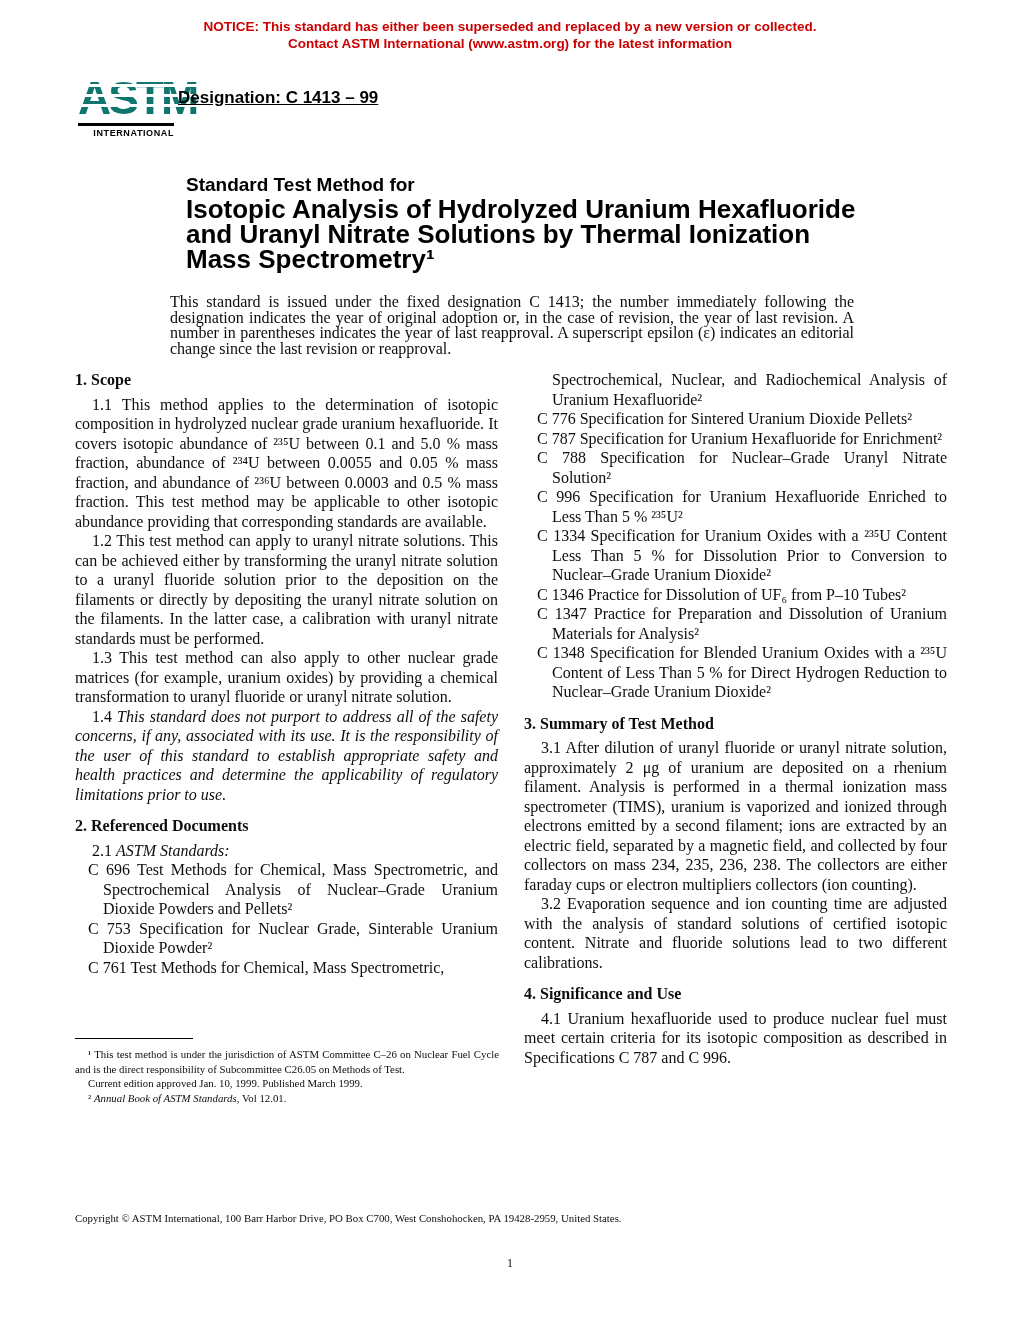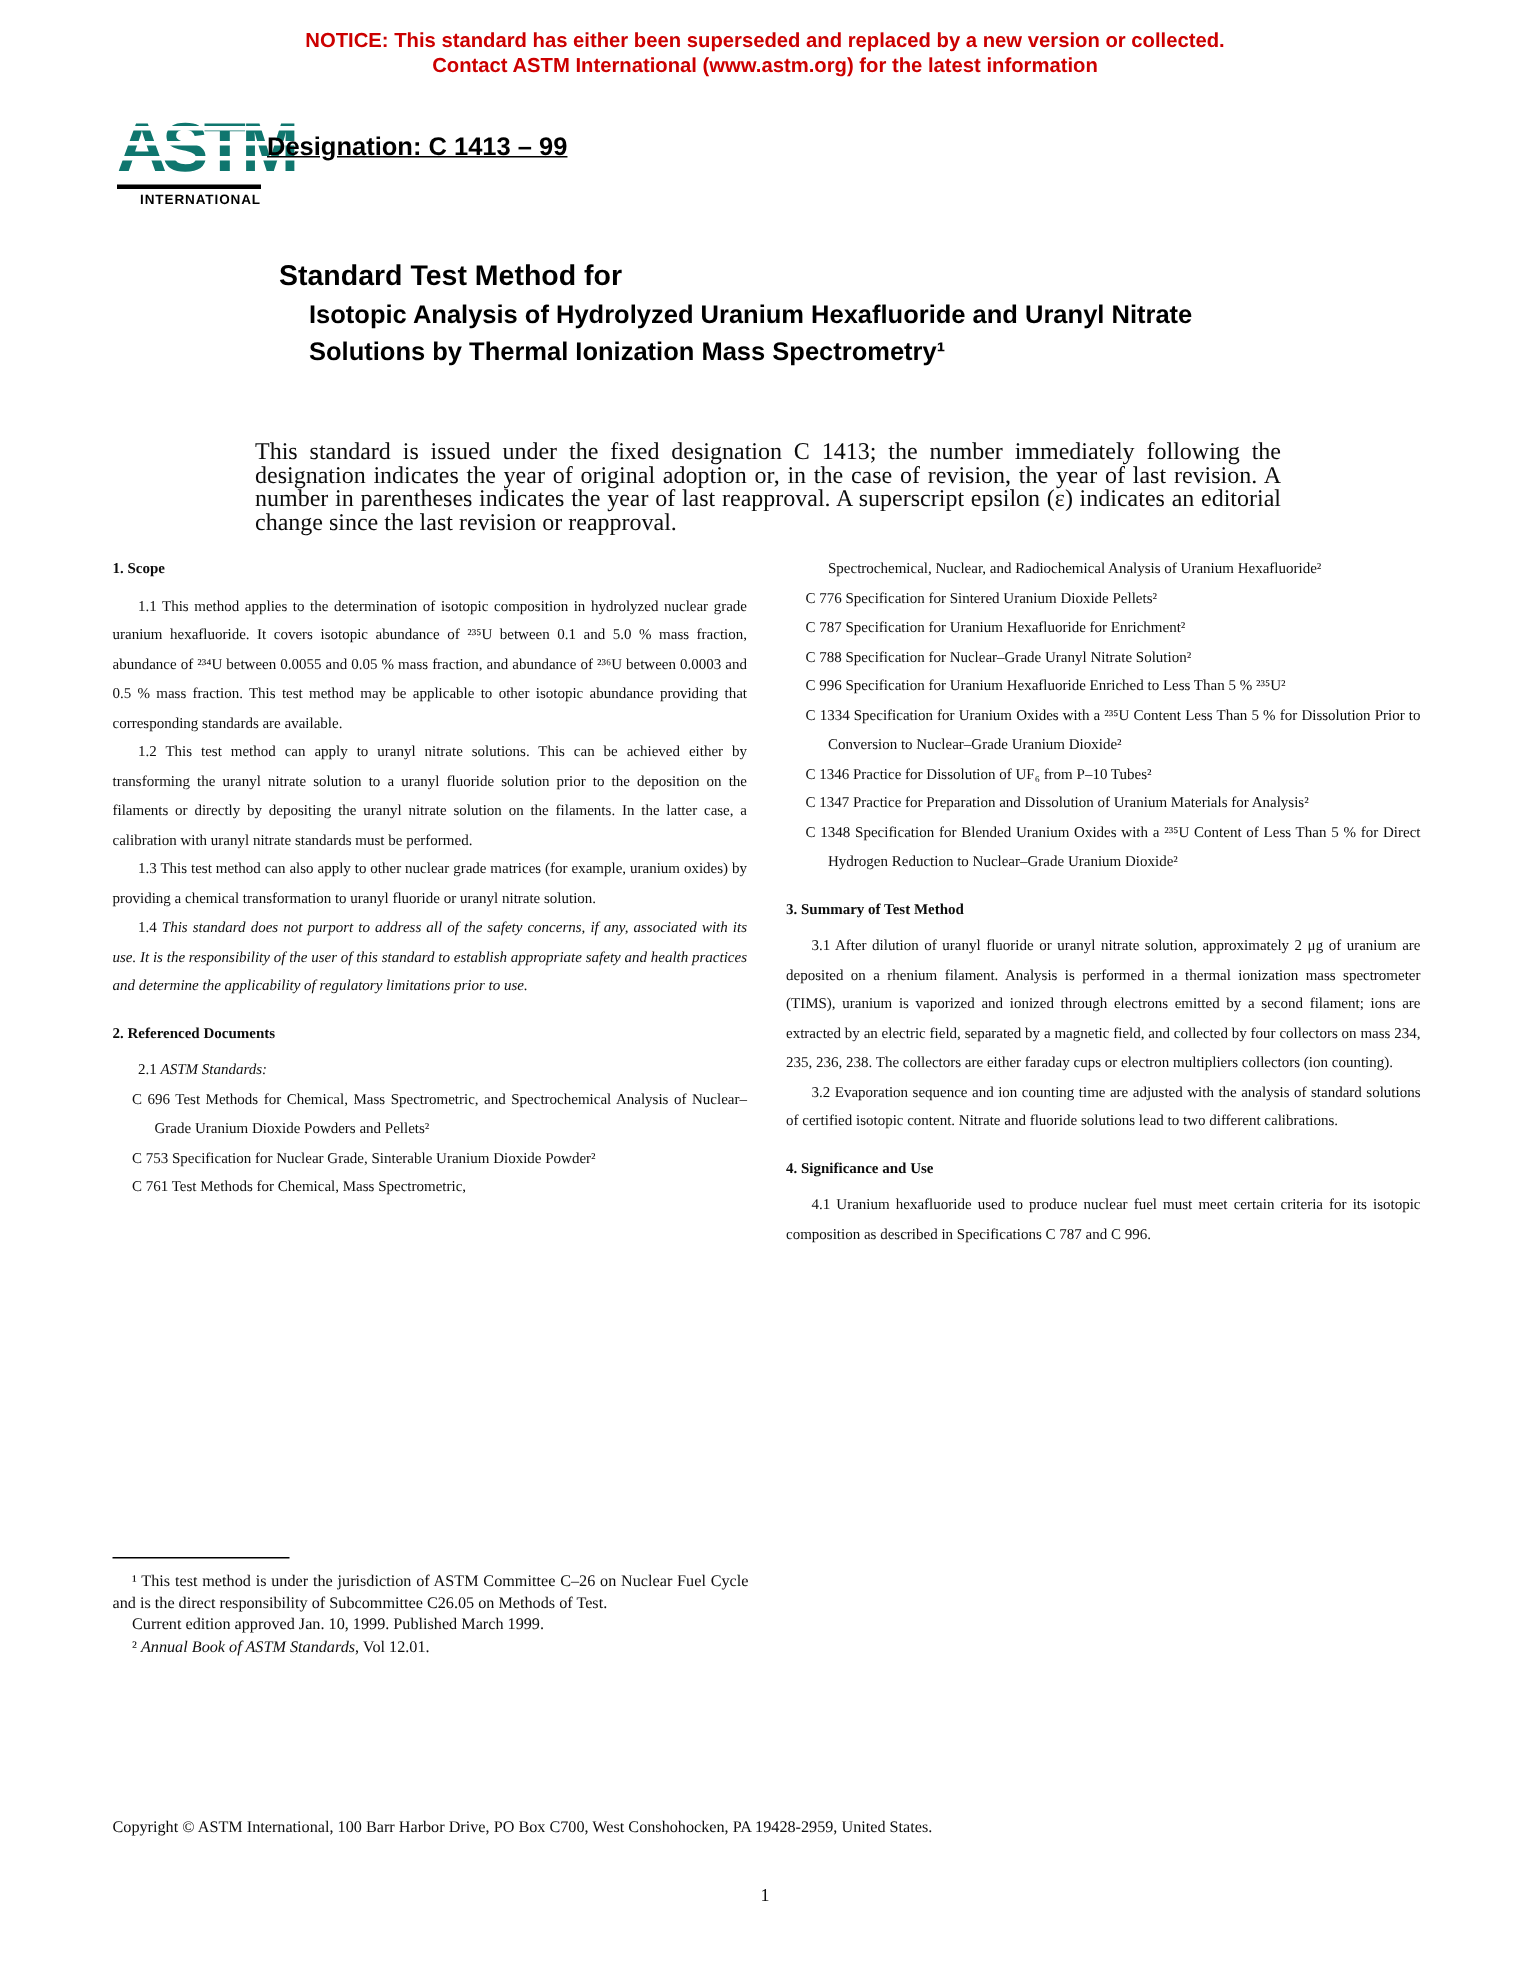--- a/index.html
+++ b/index.html
@@ -29,30 +29,30 @@
   .designation {
     position:absolute; top:88px; left:178px;
     font-family:"Liberation Sans", sans-serif; font-weight:bold; font-size:17px; color:#000;text-decoration:underline;
   }
 
   .title-block {
     position:absolute; top:172px; left:186px; width:680px;
     font-family:"Liberation Sans", sans-serif; font-weight:bold; color:#000;
   }
   .title-kicker { font-size:19px; line-height:25px; }
-  .title-main   { font-size:17px; line-height:25px;margin-left:20px; }
+  .title-main   { font-size:26px; line-height:25px; }
 
   .issued {
     position:absolute; top:294px; left:170px; width:684px;
     font-size:16px; line-height:15.5px; text-align:justify;
   }
 
   
   .columns { position:absolute; top:370px; left:75px; width:872px; display:flex; gap:26px; }
-  .col { width:423px; font-size:10px; line-height:19.5px; text-align:justify; }
+  .col { width:423px; font-size:16px; line-height:19.5px; text-align:justify; }
   .col > .block:first-child { margin-top:0; }
   .block.heading { font-weight:bold; margin:12px 0 5px 0; text-align:left; }
   .block.para { text-indent:17px; }
   .block.ref { padding-left:28px; text-indent:-15px; }
   .block.ref-cont { padding-left:28px; }
   .it { font-style:italic; }
 
   
   .footnotes {
     position:absolute; top:1038px; left:75px; width:424px;

